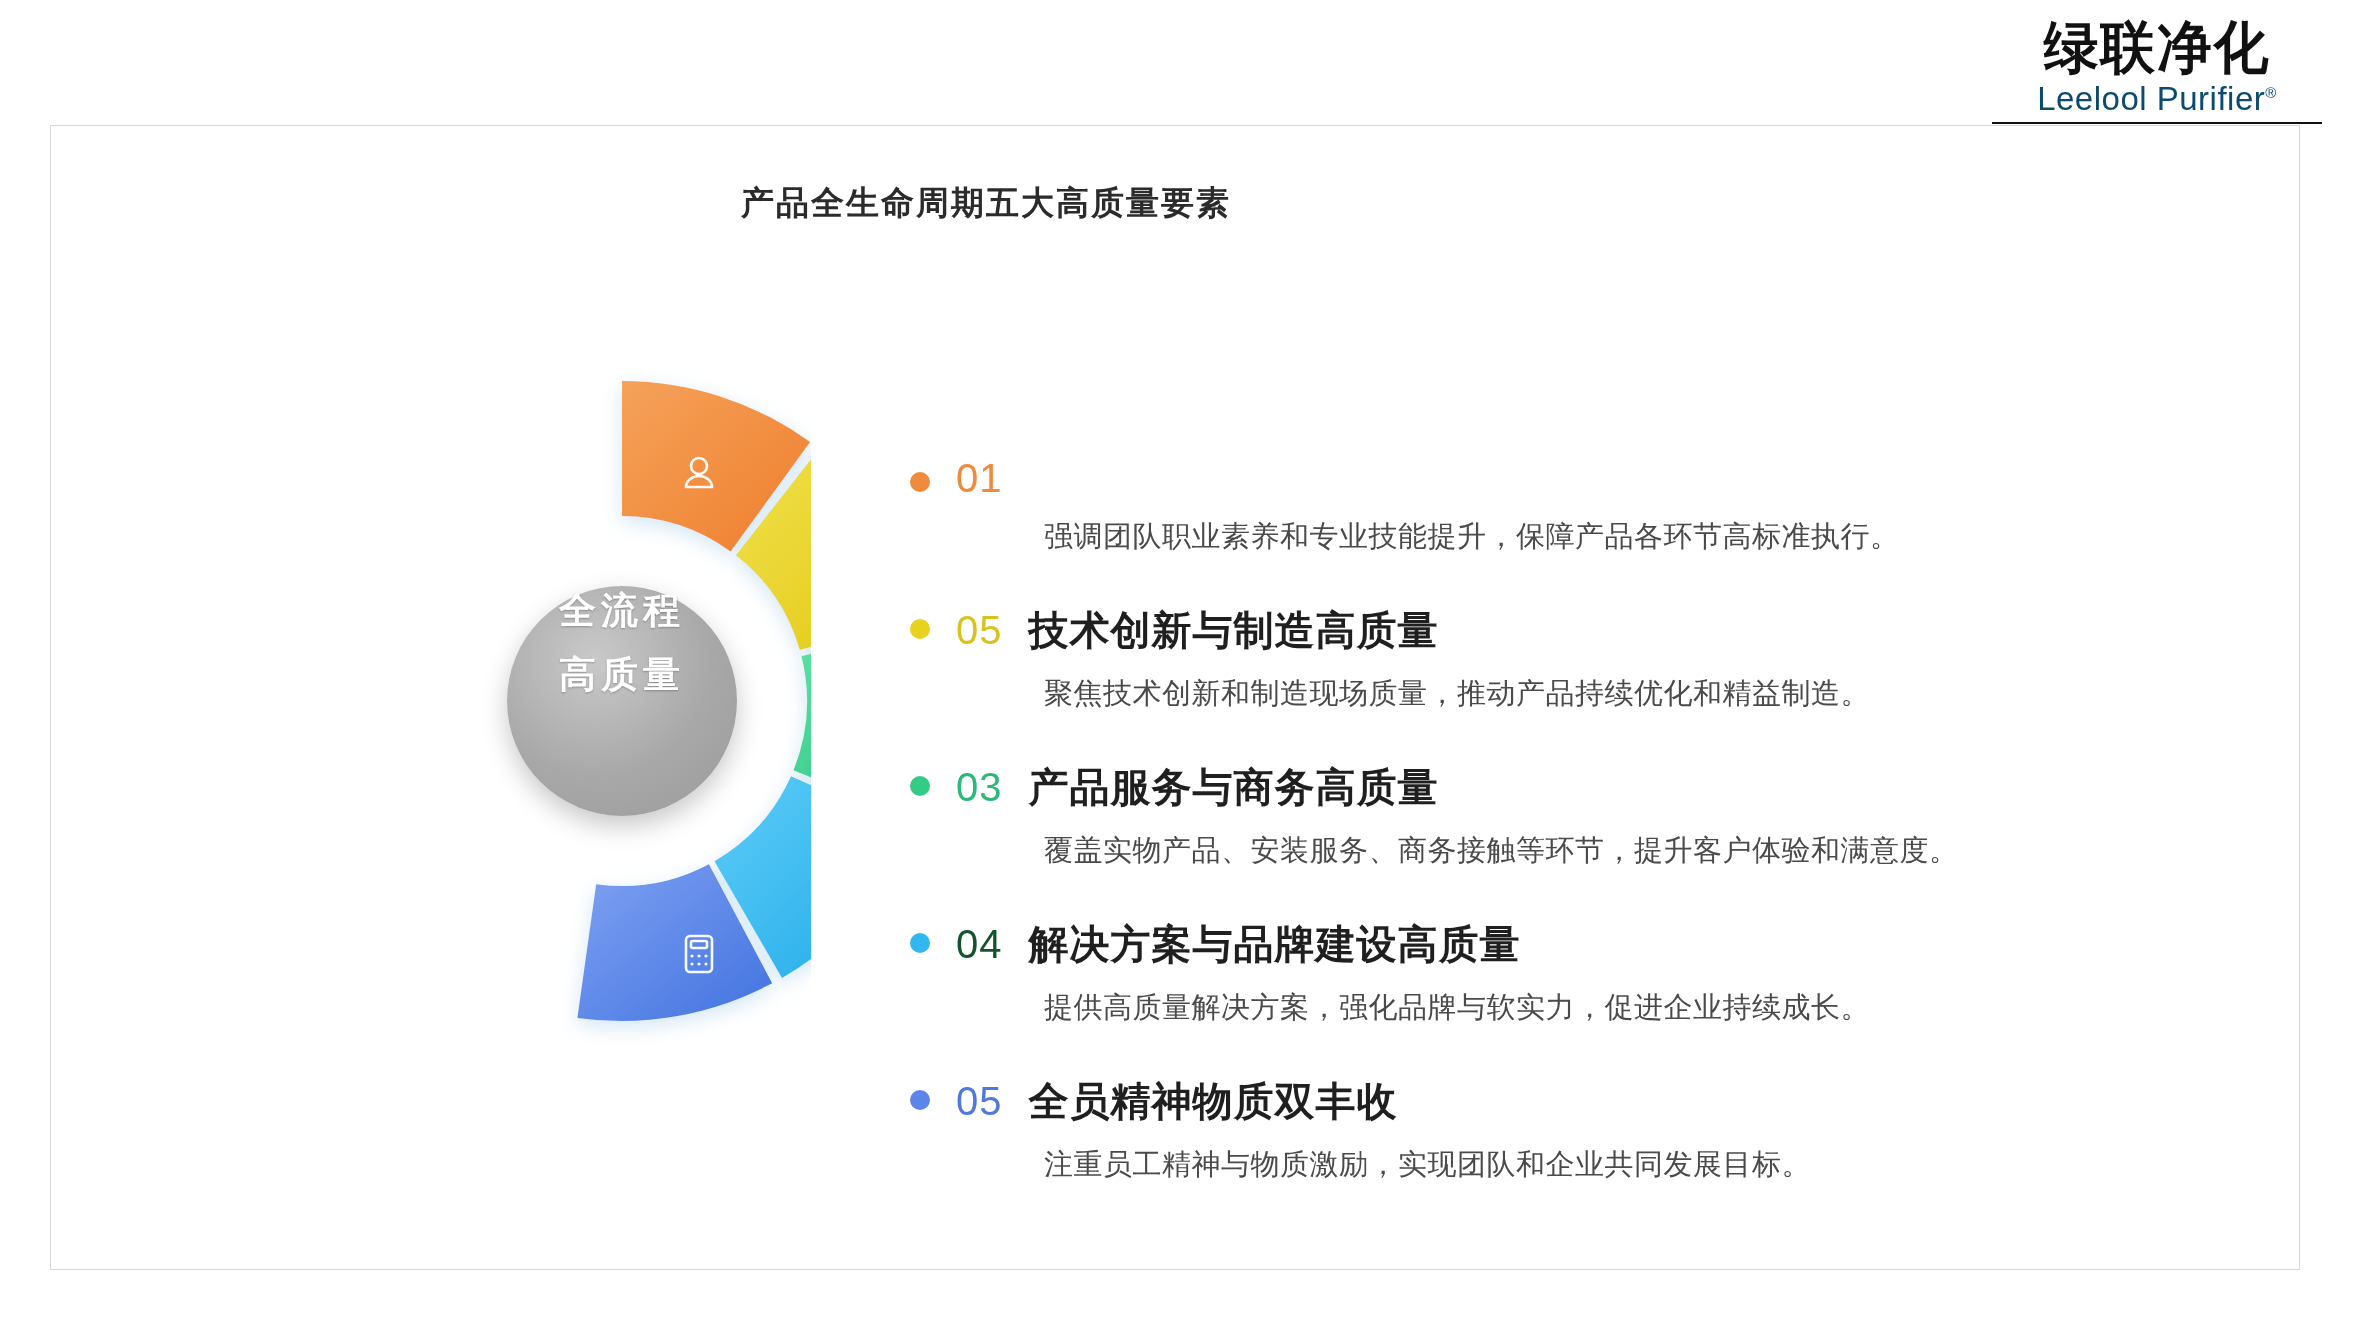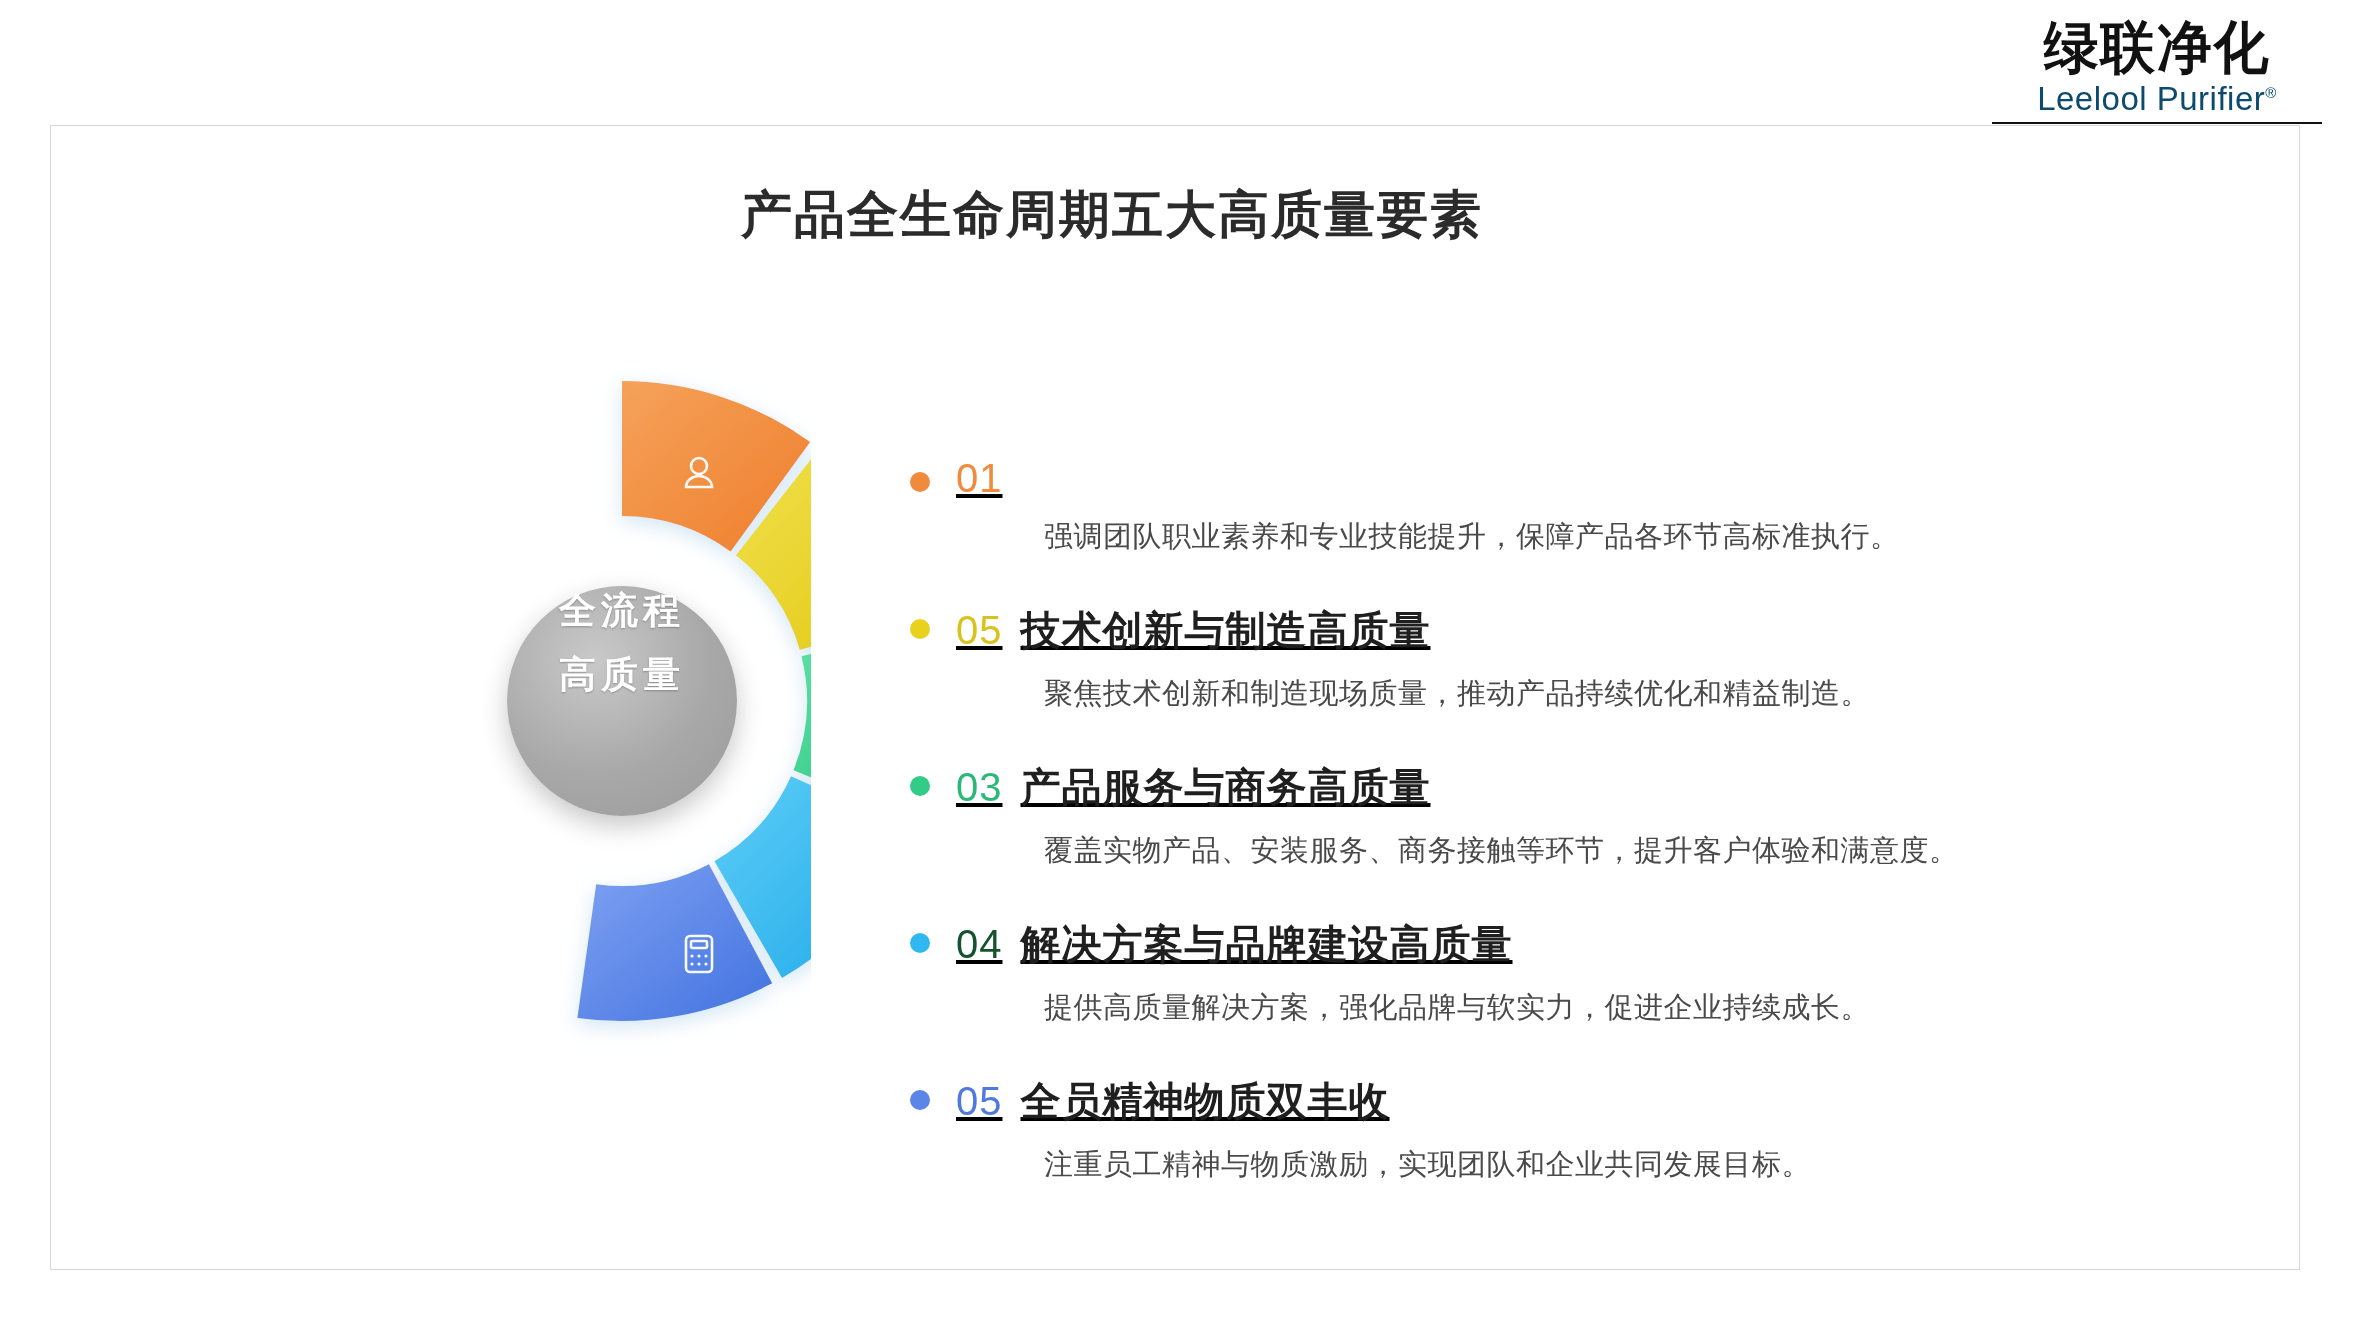--- a/index.html
+++ b/index.html
@@ -72,21 +72,21 @@
     background: #ffffff;
     box-sizing: border-box;
   }
 
   .slide-title {
     position: absolute;
     left: 690px;
     top: 55px;
     font-family: "DejaVu Sans", "Liberation Sans", sans-serif;
     font-weight: bold;
-    font-size: 51px;
+    font-size: 33px;
     color: #2b2b2b;
     letter-spacing: 2px;
     white-space: nowrap;
   }
 
   
   .fan-wrap {
     position: absolute;
     left: 190px;
     top: 190px;
@@ -135,22 +135,21 @@
     position: absolute;
     left: 14px;
     top: 16px;
     width: 20px;
     height: 20px;
     border-radius: 50%;
   }
   .item-head {
     display: flex;
     align-items: baseline;
-    gap: 18px;
-    text-decoration: underline;
+    gap: 26px;
   }
   .num {
     font-family: "Liberation Sans", sans-serif;
     font-size: 40px;
     letter-spacing: 1px;
   }
   .headline {
     font-family: "DejaVu Sans", "Liberation Sans", sans-serif;
     font-weight: bold;
     font-size: 40px;

